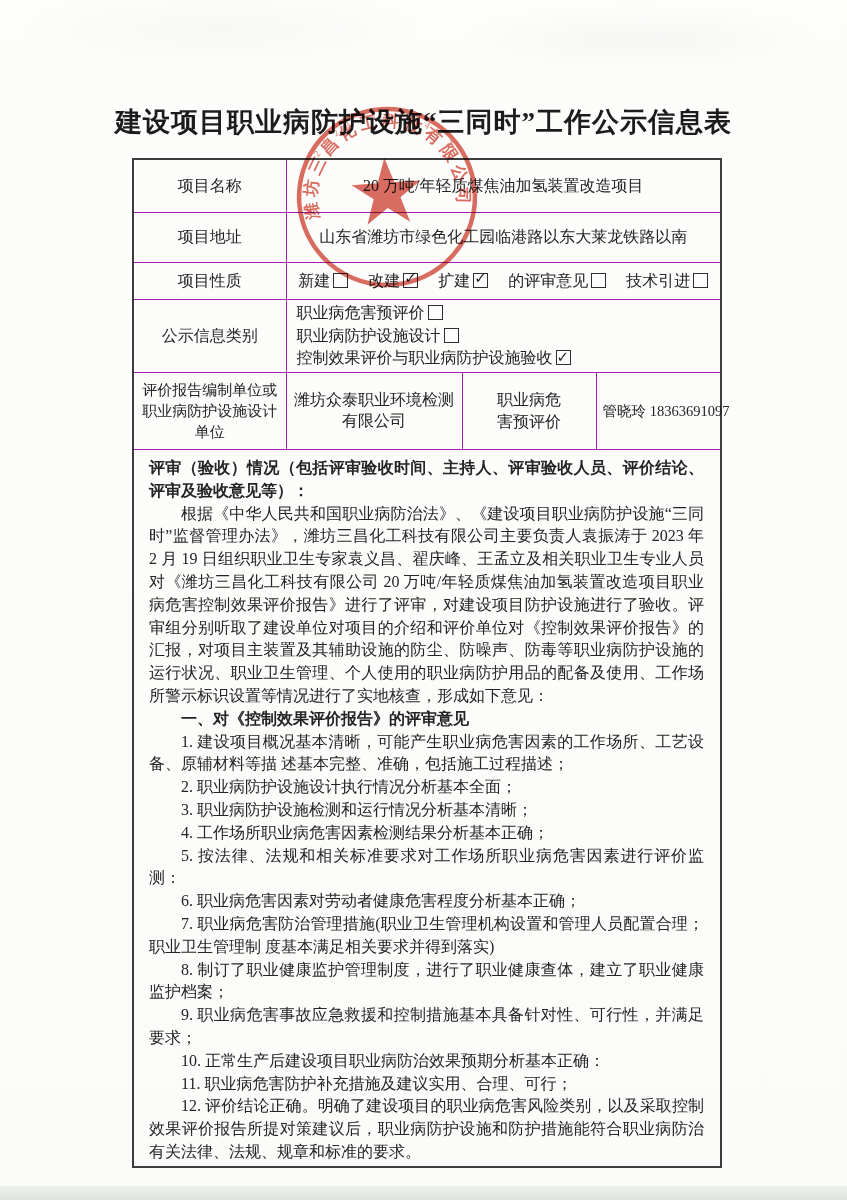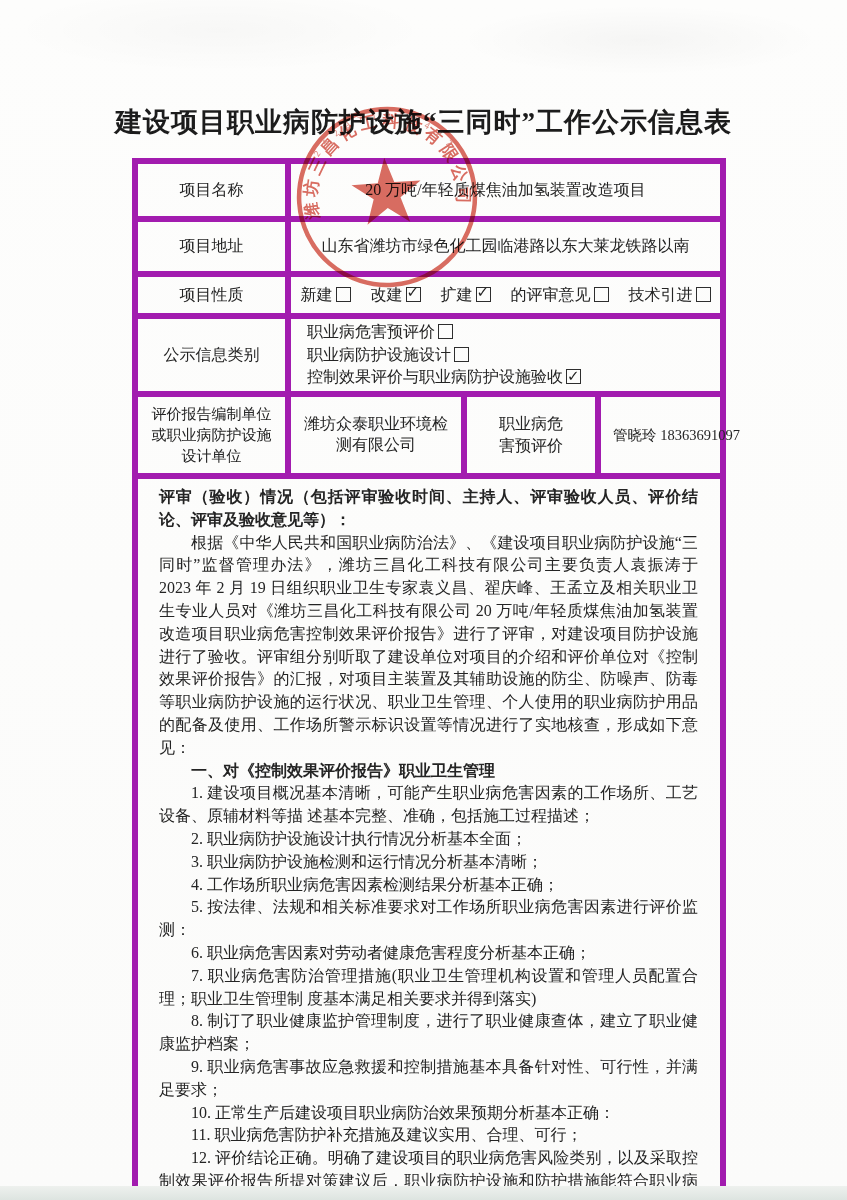--- a/index.html
+++ b/index.html
@@ -23,22 +23,22 @@
   .doc-title{
     position:absolute;top:104px;left:0;width:100%;
     text-align:center;font-size:27px;font-weight:bold;letter-spacing:1px;color:#1c1c1c;
   }
   table.form{
     position:absolute;left:132px;top:158px;width:588px;
     border-collapse:collapse;table-layout:fixed;
     font-size:16px;color:#242424;
   }
   table.form td{
-    border:6px solid #a21caf;
-    padding:2px 12px;
+    border:1px solid #a21caf;
+    padding:2px 6px;
     vertical-align:middle;
   }
   table.form{border:2px solid #3c3c3c;}
   td.lbl{text-align:center;}
   td.ctr{text-align:center;}
   .r1 td{height:48px}
   .r2 td{height:45px}
   .r3 td{height:32px}
   .r4 td{height:40px}
   .r5 td{height:68px}
@@ -126,21 +126,21 @@
     <td class="ctr">
       <span class="contact-wrap">职业病危害预评价</span>
     </td>
     <td class="ctr contact-val">管晓玲 18363691097</td>
   </tr>
   <tr class="r7">
     <td colspan="4">
       <div class="review">
         <p class="hd" style="text-indent:0">评审（验收）情况（包括评审验收时间、主持人、评审验收人员、评价结论、评审及验收意见等）：</p>
         <p>根据《中华人民共和国职业病防治法》、《建设项目职业病防护设施“三同时”监督管理办法》，潍坊三昌化工科技有限公司主要负责人袁振涛于 2023 年 2 月 19 日组织职业卫生专家袁义昌、翟庆峰、王孟立及相关职业卫生专业人员对《潍坊三昌化工科技有限公司 20 万吨/年轻质煤焦油加氢装置改造项目职业病危害控制效果评价报告》进行了评审，对建设项目防护设施进行了验收。评审组分别听取了建设单位对项目的介绍和评价单位对《控制效果评价报告》的汇报，对项目主装置及其辅助设施的防尘、防噪声、防毒等职业病防护设施的运行状况、职业卫生管理、个人使用的职业病防护用品的配备及使用、工作场所警示标识设置等情况进行了实地核查，形成如下意见：</p>
-        <p class="sub">一、对《控制效果评价报告》职业卫生管理</p>
+        <p class="sub">一、对《控制效果评价报告》的评审意见</p>
         <div id="review-items">
               <p>1. 建设项目概况基本清晰，可能产生职业病危害因素的工作场所、工艺设备、原辅材料等描 述基本完整、准确，包括施工过程描述；</p>
               <p>2. 职业病防护设施设计执行情况分析基本全面；</p>
               <p>3. 职业病防护设施检测和运行情况分析基本清晰；</p>
               <p>4. 工作场所职业病危害因素检测结果分析基本正确；</p>
               <p>5. 按法律、法规和相关标准要求对工作场所职业病危害因素进行评价监测：</p>
               <p>6. 职业病危害因素对劳动者健康危害程度分析基本正确；</p>
               <p>7. 职业病危害防治管理措施(职业卫生管理机构设置和管理人员配置合理；职业卫生管理制 度基本满足相关要求并得到落实)</p>
               <p>8. 制订了职业健康监护管理制度，进行了职业健康查体，建立了职业健康监护档案；</p>
               <p>9. 职业病危害事故应急救援和控制措施基本具备针对性、可行性，并满足要求；</p>

